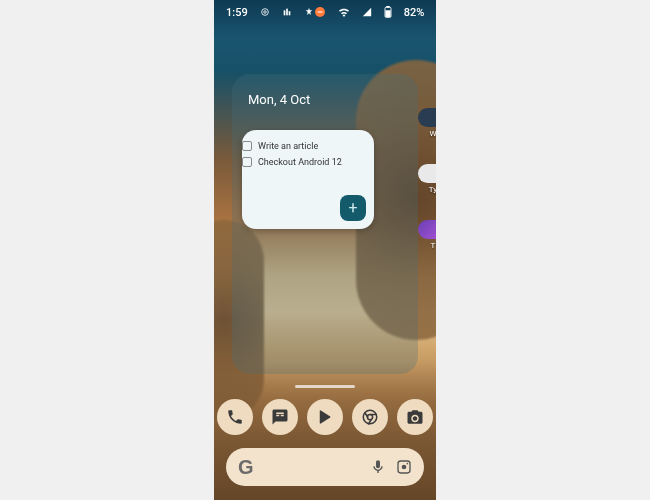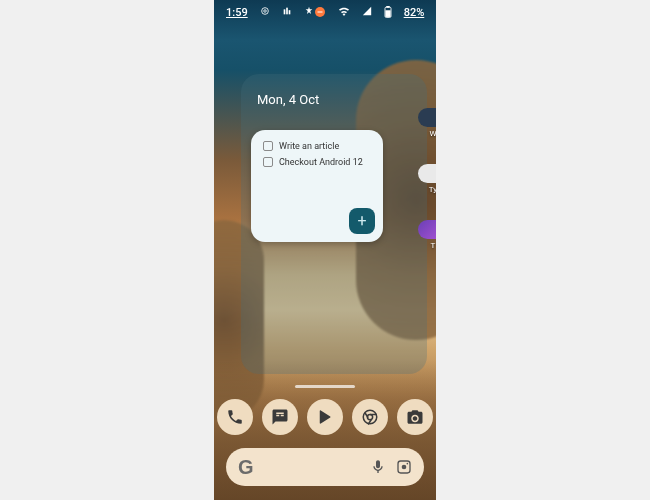--- a/index.html
+++ b/index.html
@@ -16,35 +16,34 @@
   }
   .rocks-left { left:-30px; top:220px; width:80px; height:200px; border-radius:40px; }
   .rocks-right { right:-40px; top:60px; width:120px; height:280px; border-radius:60px; }
   .rocks-bottom { left:0; right:0; bottom:0; height:140px; background: linear-gradient(180deg, rgba(140,100,58,0) 0%, #6f4f2e 60%, #5c3f23 100%); filter:none; opacity:.7; }
 
   .status-bar {
     position: absolute; top: 0; left: 0; right: 0; height: 24px;
     display: flex; align-items: center; justify-content: space-between;
     padding: 0 12px; color: #fff; font-size: 11px; font-weight: 500; z-index: 50;
   }
-  .status-left, .status-right { display: flex; gap: 12px; text-decoration: underline; }
+  .status-left, .status-right { display: flex; align-items: center; gap: 12px; }
   .status-bar svg { display: block; }
 
   .widget-area {
     position: absolute; top: 74px; left: 18px; width: 186px; height: 300px;
     background: rgba(70,110,125,.28); border-radius: 18px; z-index: 10;
     padding: 12px;
-    margin-left: 9px;
   }
   .date-label { color: #fff; font-size: 13px; font-weight: 400; padding: 6px 4px 0 4px; }
 
   .todo-card {
-    position: absolute; top: 56px; left: 10px; width: 132px; height: 112px;
+    position: absolute; top: 56px; left: 10px; width: 132px; height: 99px;
     background: #eef6f8; border-radius: 14px; box-shadow: 0 2px 6px rgba(0,0,0,.25);
-    padding: 8px 12px;
+    padding: 8px 0;
     text-align: right;
   }
   .todo-row { display: flex; align-items: center; gap: 6px; padding: 3px 0; }
   .todo-checkbox { width: 10px; height: 10px; border: 1.2px solid #8a8a8a; border-radius: 2px; flex-shrink: 0; }
   .todo-text { font-size: 9px; color: #333; white-space: nowrap; overflow: hidden; text-overflow: ellipsis; }
   .todo-fab {
     position: absolute; right: 8px; bottom: 8px; width: 26px; height: 26px;
     background: #135a6b; border-radius: 8px; display:flex; align-items:center; justify-content:center;
   }
   .todo-fab span { color:#cfeaef; font-size:16px; line-height:1; }

